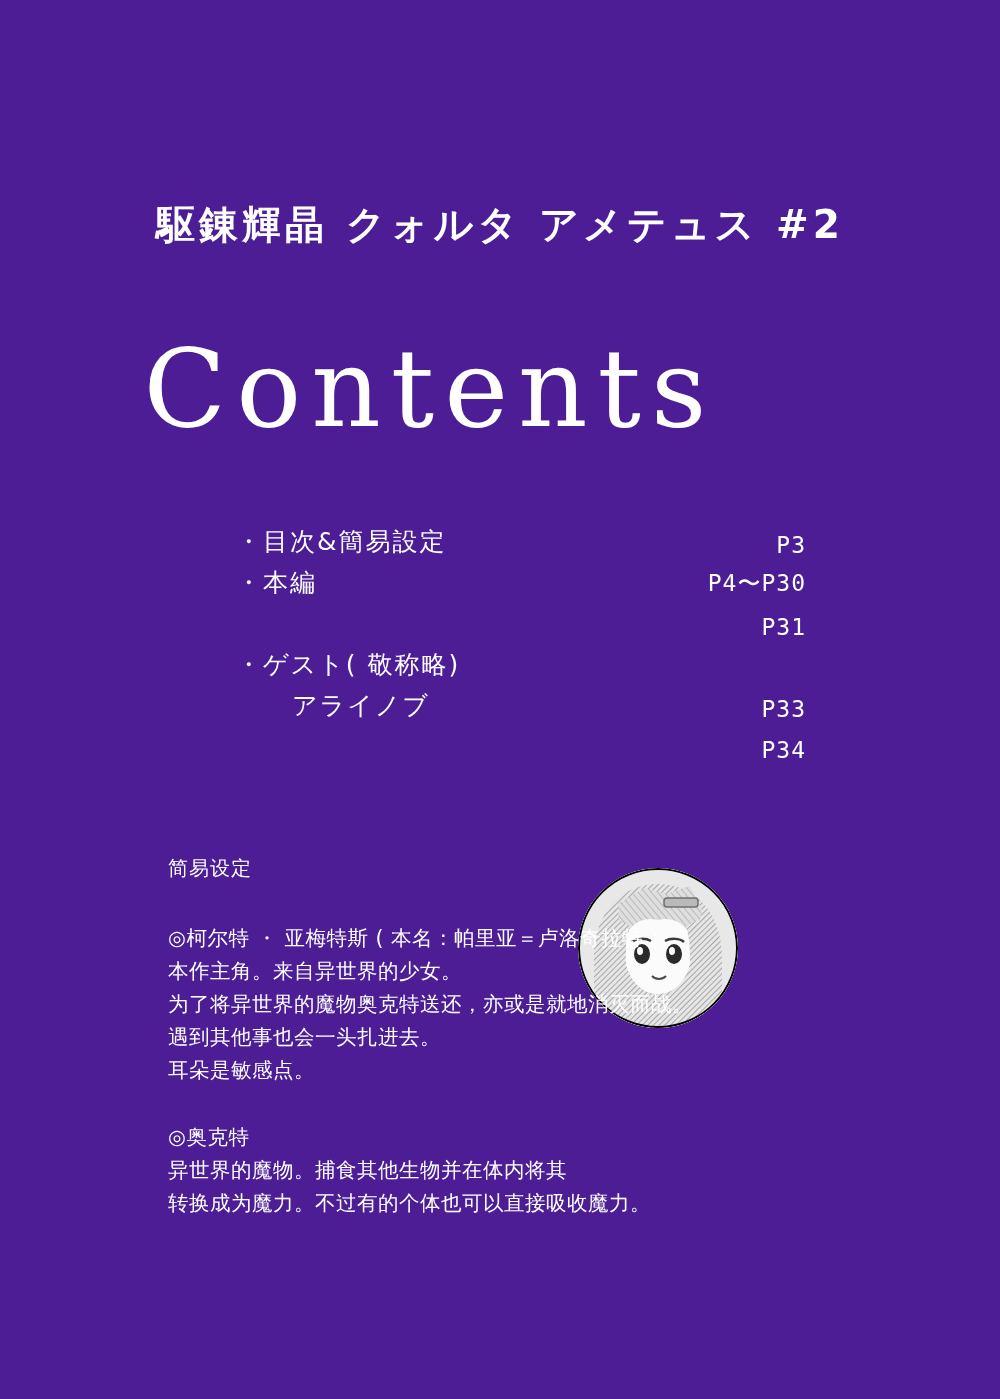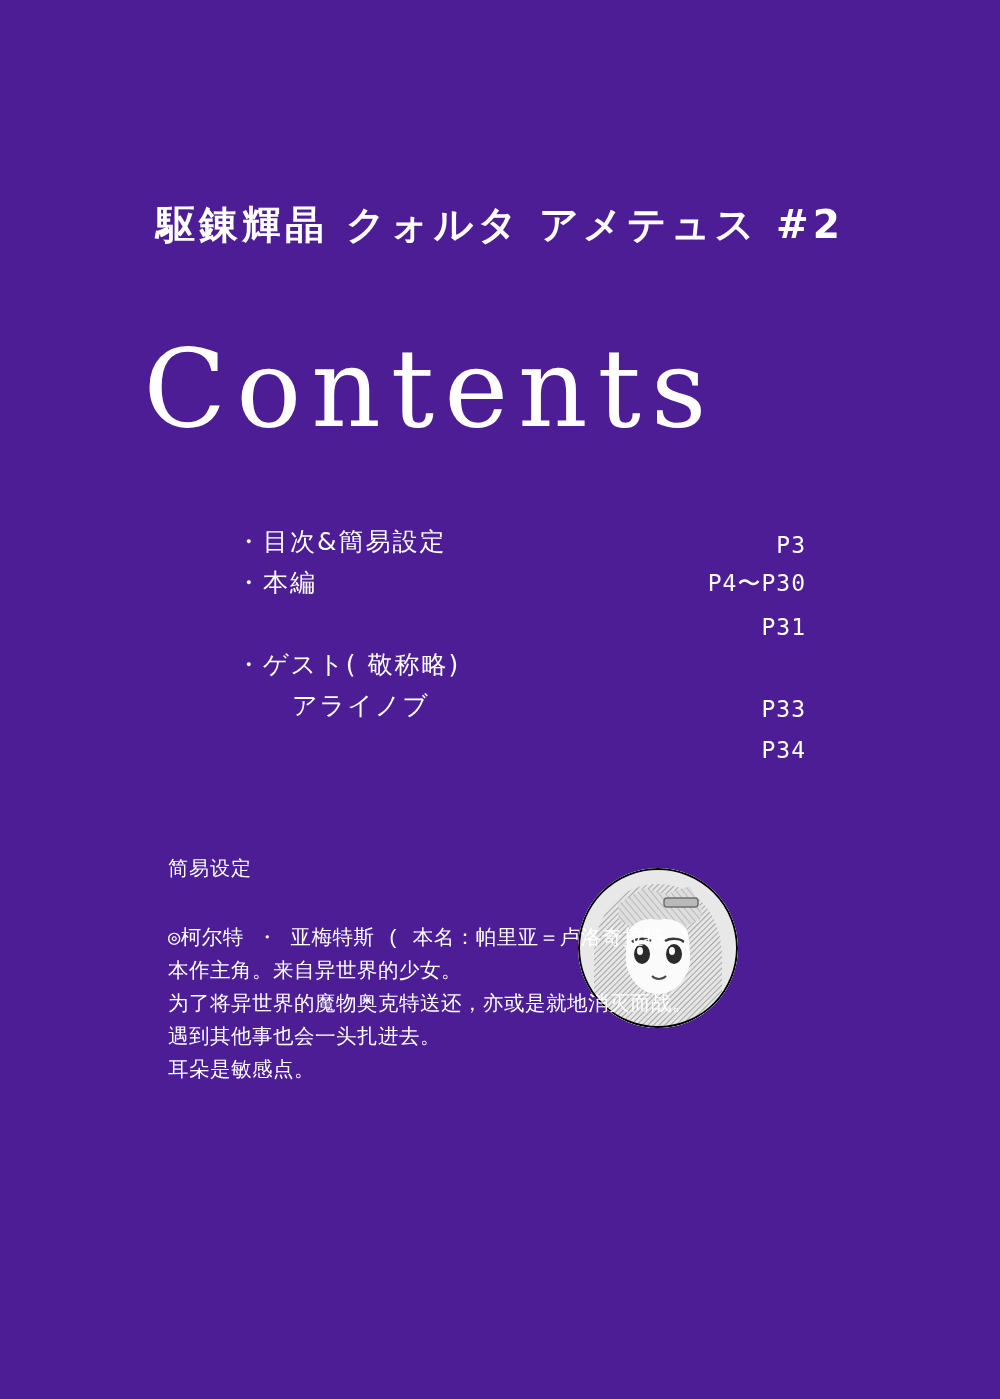--- a/index.html
+++ b/index.html
@@ -207,20 +207,23 @@
         <rect x="86" y="30" width="34" height="9" rx="3" fill="#b9b9b9" stroke="#6f6f6f" stroke-width="1.5"></rect>
 
         <path d="M52 132 C62 126 98 126 108 132 L112 160 L48 160 Z" fill="url(#hatch)"></path>
       </g>
       <circle cx="80" cy="80" r="79" fill="none" stroke="#000000" stroke-width="2"></circle>
     </svg>
   </div>
 
   <div class="settings">
     <div class="settings-heading">简易设定</div>
-    <p class="settings-para" style="white-space: pre-line; font-family: Liberation Mono, monospace;">◎柯尔特 ・ 亚梅特斯 ( 本名：帕里亚＝卢洛奇拉特 )
+    <p class="settings-para" style="white-space: pre-line;">◎柯尔特 ・ 亚梅特斯 ( 本名：帕里亚＝卢洛奇拉特 )
 本作主角。来自异世界的少女。
 为了将异世界的魔物奥克特送还，亦或是就地消灭而战。
 遇到其他事也会一头扎进去。
 耳朵是敏感点。</p>
+    <p class="settings-para" style="white-space: pre-line;">◎奥克特
+异世界的魔物。捕食其他生物并在体内将其
+转换成为魔力。不过有的个体也可以直接吸收魔力。</p>
   </div>
 
 </div>
 
 </body></html>

